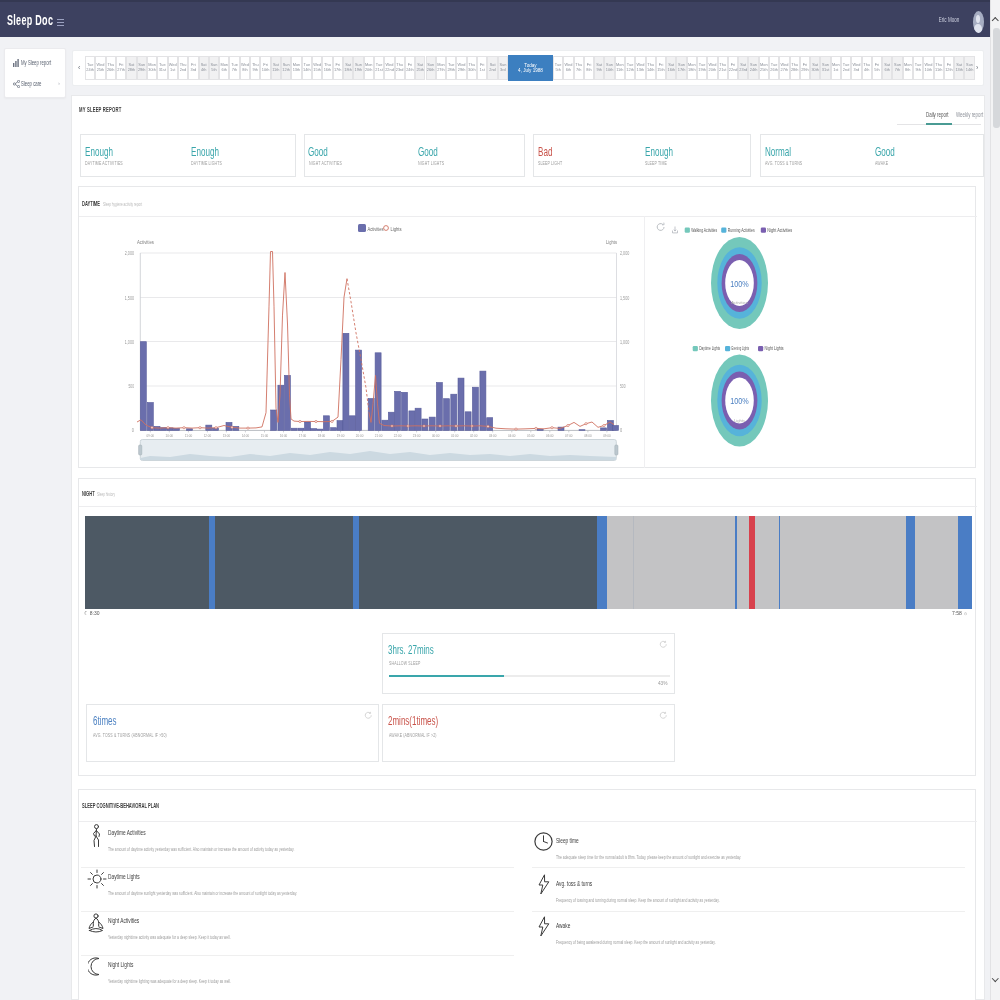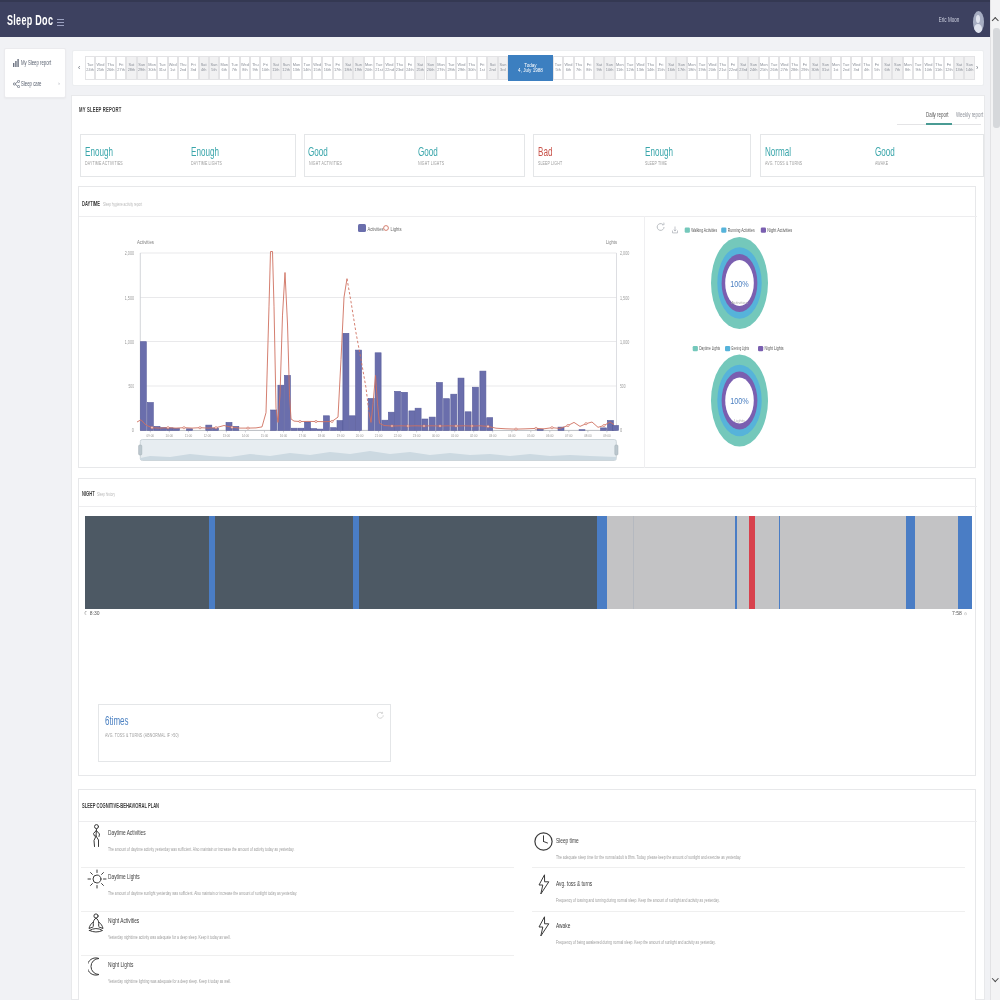--- a/index.html
+++ b/index.html
@@ -382,23 +382,46 @@
       <div class="a" style="left:512px;top:0;width:10px;height:92.5px;background:#4a7dc5"></div>
       <div class="a" style="left:548px;top:0;width:1px;height:92.5px;background:#b5b9c0"></div>
       <div class="a" style="left:650px;top:0;width:2px;height:92.5px;background:#4a7dc5"></div>
       <div class="a" style="left:664.5px;top:0;width:5.5px;height:92.5px;background:#d8414d"></div>
       <div class="a" style="left:694.5px;top:0;width:1.2px;height:92.5px;background:#4a7dc5"></div>
       <div class="a" style="left:821.5px;top:0;width:9px;height:92.5px;background:#4a7dc5"></div>
       <div class="a" style="left:873px;top:0;width:14.5px;height:92.5px;background:#4a7dc5"></div>
     </div>
 <div class="a" style="left:84px;top:609.5px;font-size:5px;color:#555">☾ 8:30</div>
 <div class="a" style="left:952px;top:609.5px;font-size:5px;color:#555">7:58 ☼</div>
-    <div class="a card" style="left:98px;top:704px;width:293px;height:57.5px">
+    <div class="a card" style="left:381.5px;top:632.5px;width:293px;height:61px">
+      <div class="a t64" style="left:5.5px;top:9px;font-size:12.5px;color:#3aa6ab">3hrs. 27mins</div>
+      <div class="a lbl t68" style="left:6px;top:26.5px;font-size:5.2px">SHALLOW SLEEP</div>
+      <div class="a" style="right:6px;top:6px">
+        <svg width="8.5" height="8.5" viewBox="0 0 10 10">
+          <path d="M8.5,5 a3.5,3.5 0 1 1 -1.2,-2.6" fill="none" stroke="#c9c9c9" stroke-width=".9"></path>
+          <path d="M7.6,1 l0.2,1.8 -1.8,0.2" fill="none" stroke="#c9c9c9" stroke-width=".8"></path>
+        </svg>
+      </div>
+      <div class="a" style="left:6px;top:41.5px;width:281px;height:2.4px;background:#ececec"></div>
+      <div class="a" style="left:6px;top:41.5px;width:115px;height:2.4px;background:#3aa6ab"></div>
+      <div class="a" style="right:6px;top:47px;font-size:4.8px;color:#999">43%</div>
+    </div>
+    <div class="a card" style="left:86px;top:704px;width:293px;height:57.5px">
       <div class="a t64" style="left:5.5px;top:9px;font-size:12.5px;color:#4d82c2">6times</div>
       <div class="a lbl t68" style="left:6px;top:26.5px;font-size:5.2px">AVG. TOSS &amp; TURNS (ABNORMAL IF &gt;50)</div>
+      <div class="a" style="right:6px;top:6px">
+        <svg width="8.5" height="8.5" viewBox="0 0 10 10">
+          <path d="M8.5,5 a3.5,3.5 0 1 1 -1.2,-2.6" fill="none" stroke="#c9c9c9" stroke-width=".9"></path>
+          <path d="M7.6,1 l0.2,1.8 -1.8,0.2" fill="none" stroke="#c9c9c9" stroke-width=".8"></path>
+        </svg>
+      </div>
+    </div>
+    <div class="a card" style="left:381.5px;top:704px;width:293px;height:57.5px">
+      <div class="a t64" style="left:5.5px;top:9px;font-size:12.5px;color:#c9544b">2mins(1times)</div>
+      <div class="a lbl t68" style="left:6px;top:26.5px;font-size:5.2px">AWAKE (ABNORMAL IF &gt;2)</div>
       <div class="a" style="right:6px;top:6px">
         <svg width="8.5" height="8.5" viewBox="0 0 10 10">
           <path d="M8.5,5 a3.5,3.5 0 1 1 -1.2,-2.6" fill="none" stroke="#c9c9c9" stroke-width=".9"></path>
           <path d="M7.6,1 l0.2,1.8 -1.8,0.2" fill="none" stroke="#c9c9c9" stroke-width=".8"></path>
         </svg>
       </div>
     </div>
 <div class="a" style="left:77.5px;top:788.5px;width:898.5px;height:216px;background:#fff;border:1px solid #e7e8ea">
  <div class="a t60" style="left:3.5px;top:12px;font-size:6.8px;font-weight:bold;color:#3a3a3a">SLEEP COGNITIVE-BEHAVIORAL PLAN</div>
  <div class="a" style="left:0;top:31px;width:898px;height:1px;background:#ededef"></div>

